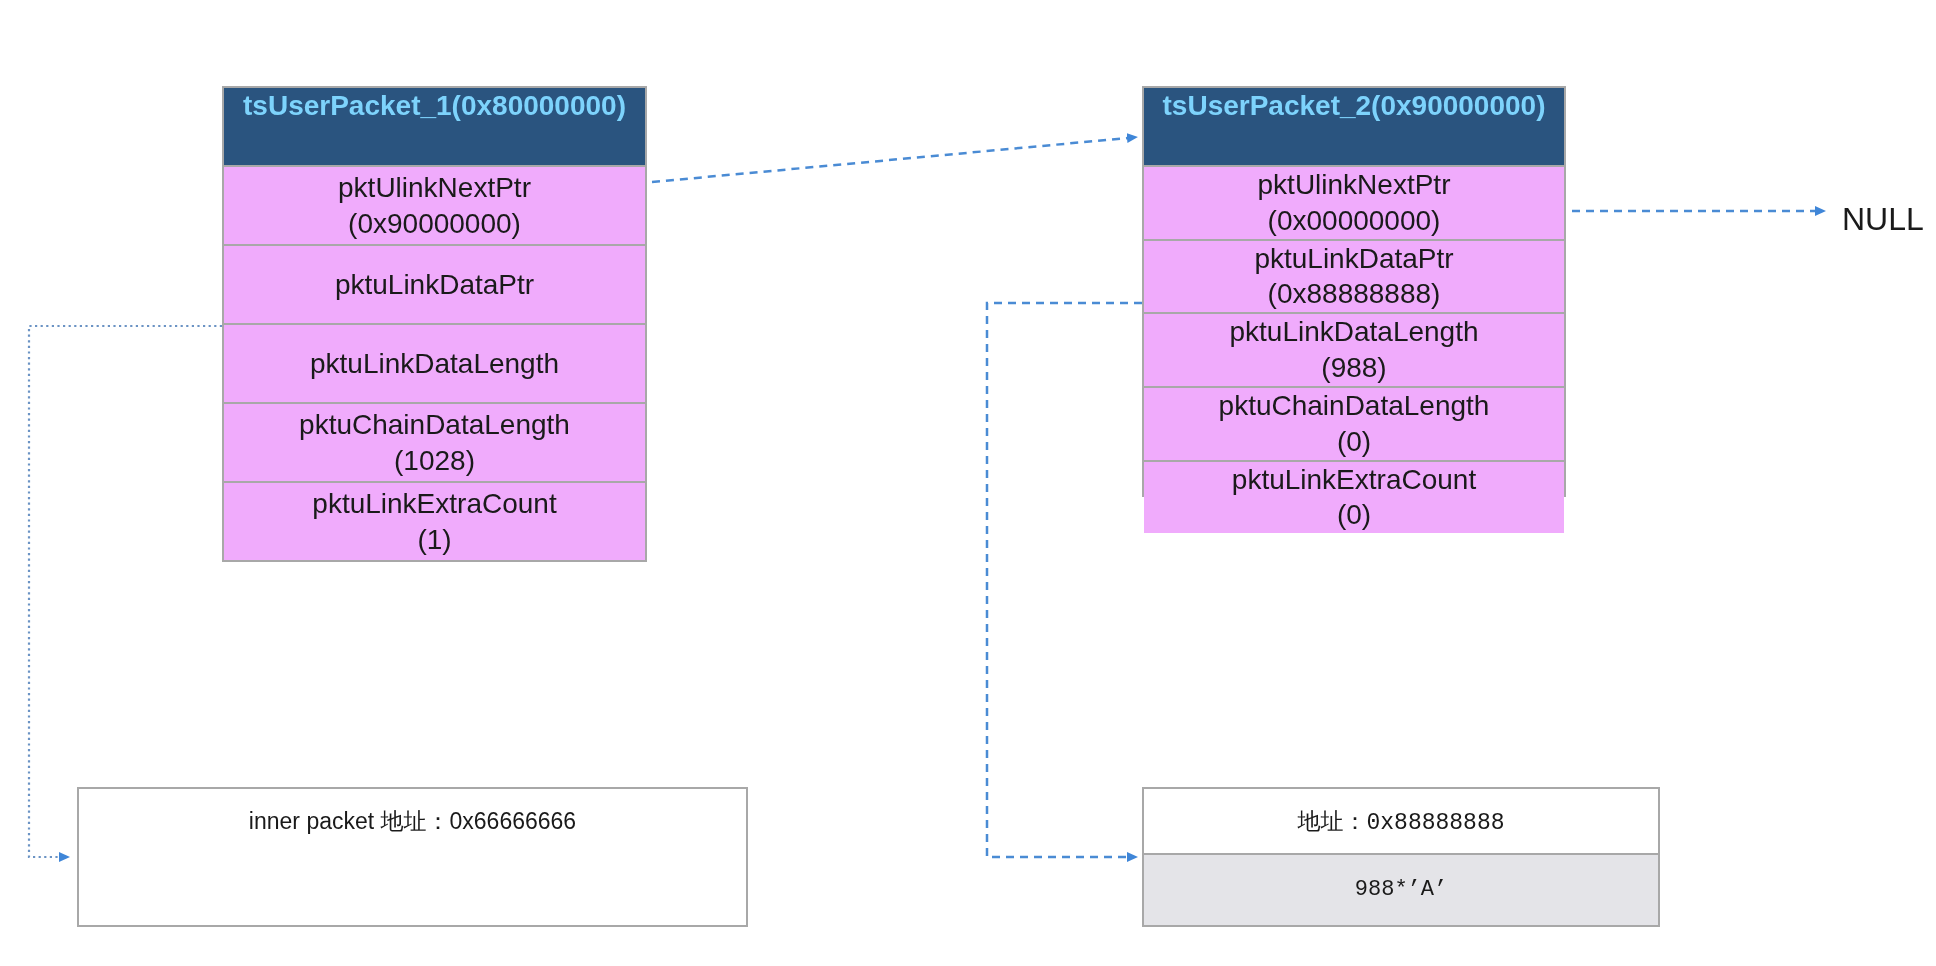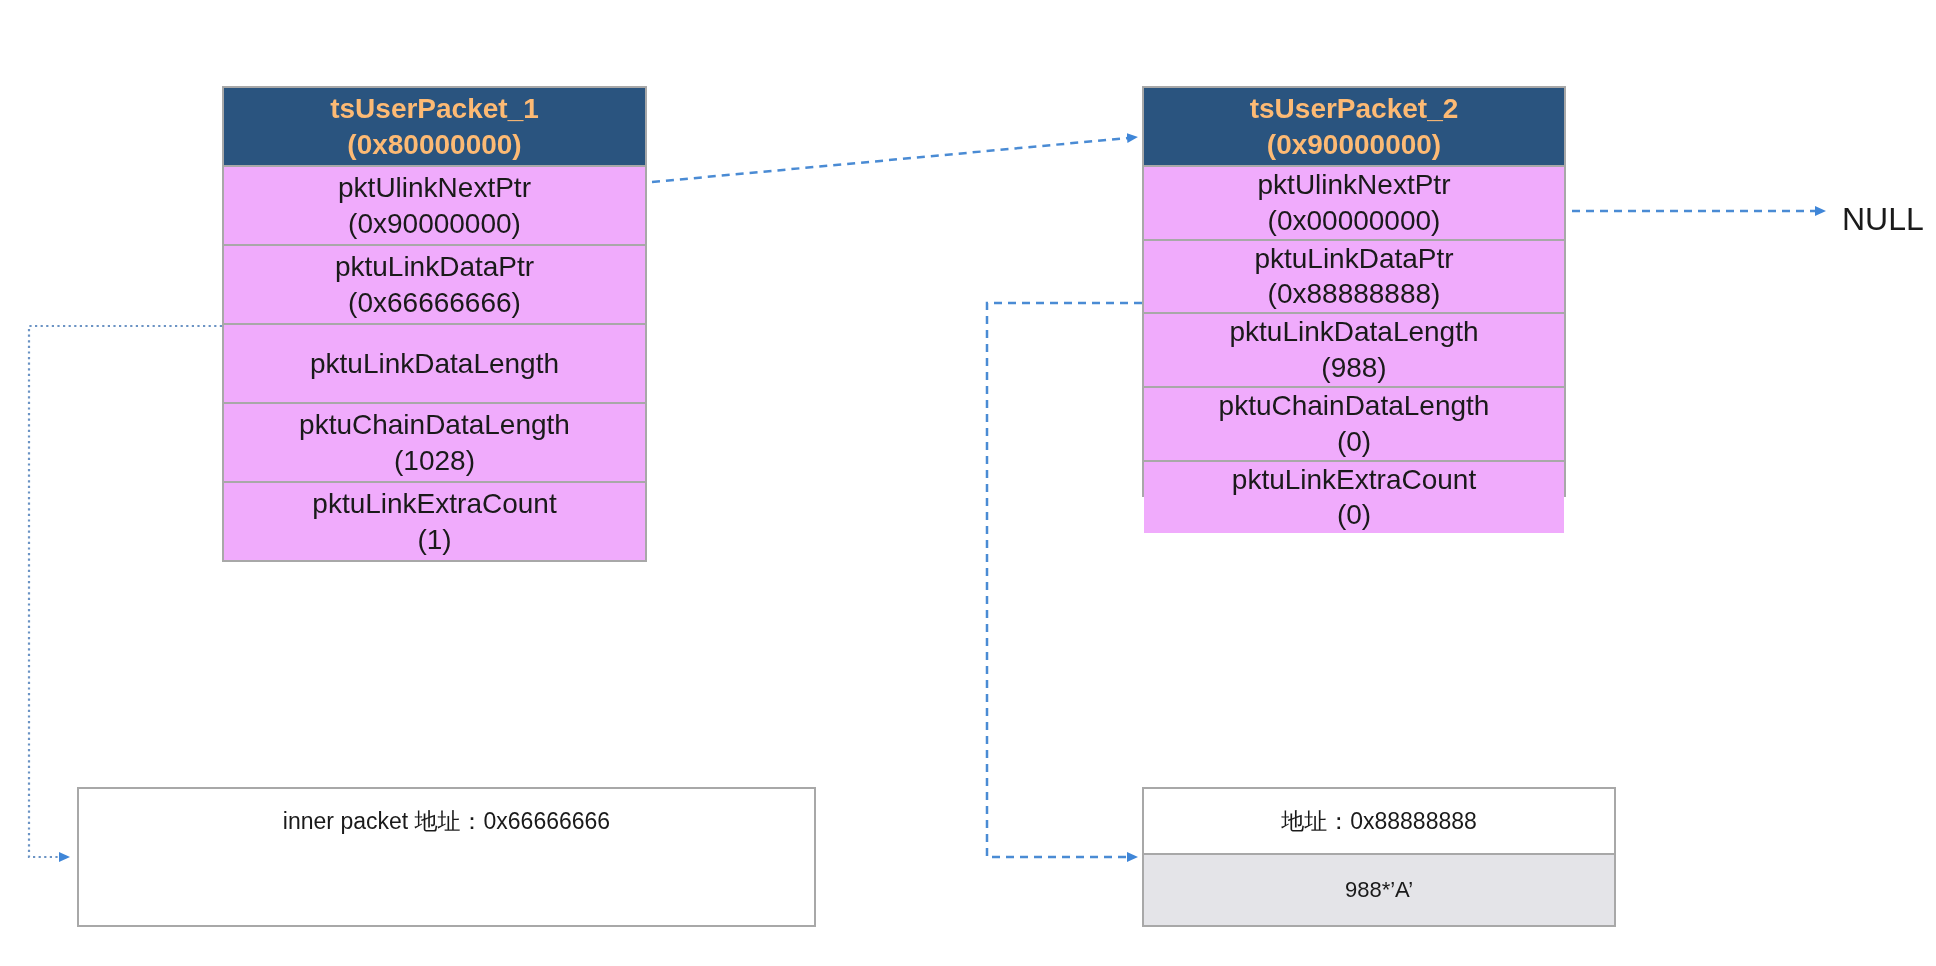--- a/index.html
+++ b/index.html
@@ -9,23 +9,23 @@
     font-family:"Liberation Sans","DejaVu Sans",sans-serif;
   }
 
   
   .struct {
     position:absolute; display:flex; flex-direction:column;
     box-sizing:border-box; border:2px solid var(--border-gray);
     background:#ffffff; text-align:center;
   }
   .struct-header {
-    flex:0 0 77px; background:var(--header-bg); color:#fdba74;
+    flex:0 0 77px; background:var(--header-bg); color:#7dd3fc;
     font-weight:bold; font-size:28px; line-height:1.26;
-    display:flex; flex-direction:column; justify-content:center;
+    display:flex; justify-content:center;
   }
   .struct-row {
     flex:1 1 0; border-top:2px solid var(--border-gray);
     display:flex; flex-direction:column; justify-content:center;
     font-size:28px; line-height:1.28; background:#f0abfc;
   }
 
   
   .buffer {
     position:absolute; display:flex; flex-direction:column;
@@ -77,21 +77,20 @@
   <div class="struct-header">
     <div>tsUserPacket_1</div>
     <div>(0x80000000)</div>
   </div>
   <div class="struct-row">
     <div>pktUlinkNextPtr</div>
     <div>(0x90000000)</div>
   </div>
   <div class="struct-row">
     <div>pktuLinkDataPtr</div>
-    <div>(0x66666666)</div>
   </div>
   <div class="struct-row">
     <div>pktuLinkDataLength</div>
   </div>
   <div class="struct-row">
     <div>pktuChainDataLength</div>
     <div>(1028)</div>
   </div>
   <div class="struct-row">
     <div>pktuLinkExtraCount</div>
@@ -121,25 +120,25 @@
     <div>(0)</div>
   </div>
   <div class="struct-row">
     <div>pktuLinkExtraCount</div>
     <div>(0)</div>
   </div>
 </div>
 
 <div class="null-label" style="left:1842px; top:200px;">NULL</div>
 
-<div class="buffer" style="left:77px; top:787px; width:739px; height:140px;">
+<div class="buffer" style="left:77px; top:787px; width:671px; height:140px;">
   <div class="buffer-title">inner packet 地址：0x66666666</div>
 </div>
 
-<div class="buffer" style="left:1142px; top:787px; width:474px; height:140px;">
+<div class="buffer" style="left:1142px; top:787px; width:518px; height:140px;font-family:Liberation Mono, monospace;">
   <div class="buffer-title">地址：0x88888888</div>
   <div class="buffer-cells">
     <div class="buffer-cell">
       <div>988*’A’</div>
 
     </div>
   </div>
 </div>
 
 </body></html>

